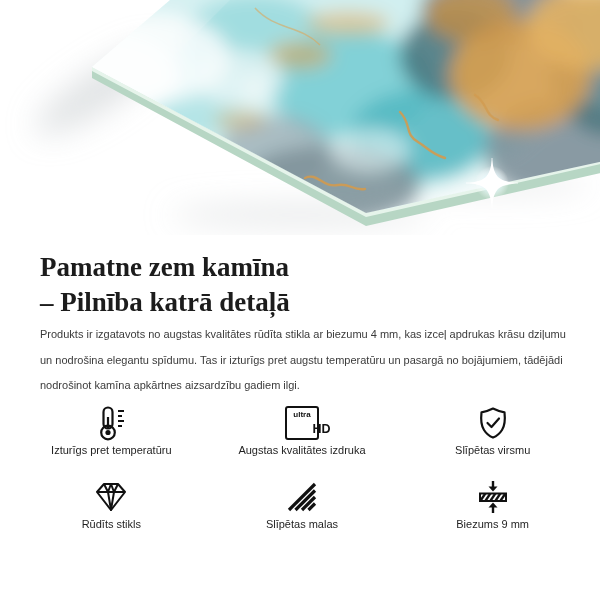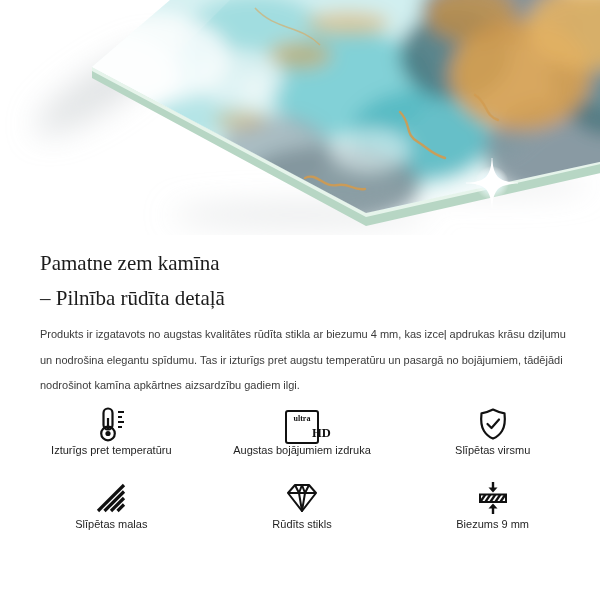--- a/index.html
+++ b/index.html
@@ -1,28 +1,28 @@
 <!DOCTYPE html>
 <html><head>
 <meta charset="utf-8">
 <style>
   html,body{margin:0;padding:0;background:#ffffff;}
   .page{position:relative;width:600px;height:600px;background:#ffffff;overflow:hidden;
         font-family:"Liberation Sans",sans-serif;}
   .hero{position:absolute;top:0;left:0;width:600px;height:235px;}
   .headline{position:absolute;top:232px;left:40px;width:520px;
-            font-family:"Liberation Serif",serif;font-size:21px;line-height:35px;
-            color:#1c1c1c;font-weight:400;}
+            font-family:"Liberation Serif",serif;font-size:27px;line-height:35px;
+            color:#1c1c1c;font-weight:700;}
   .headline span{display:block;}
   .descr{position:absolute;top:311px;left:40px;width:530px;
          font-size:11px;line-height:25.5px;color:#3b3b3b;}
   .features{position:absolute;top:402px;left:16px;width:572px;
             display:grid;grid-template-columns:repeat(3,1fr);row-gap:20px;}
   .feature{display:flex;flex-direction:column;align-items:center;}
-  .feature .iconbox{height:42px;display:flex;align-items:flex-end;justify-content:center;font-family:Liberation Serif, serif;}
+  .feature .iconbox{height:42px;display:flex;align-items:center;justify-content:center;}
   .feature .label{margin-top:0;font-size:11px;color:#1f1f1f;text-align:center;}
   .uhd-box{width:30px;height:30px;border:2.2px solid #111;border-radius:3px;
            display:flex;flex-direction:column;align-items:center;justify-content:center;
            line-height:1;}
   .uhd-top{font-size:8px;font-weight:600;color:#111;letter-spacing:0;}
   .uhd-bottom{font-size:12.5px;font-weight:700;color:#111;margin-top:4px;padding-left:39px;}
   svg{display:block;}
 </style>
 </head>
 <body>
@@ -96,21 +96,21 @@
       <g>
         <circle cx="492" cy="183" r="17" fill="url(#glow)"></circle>
         <path d="M492 160 C494.6 177 498 180.4 515 183 C498 185.6 494.6 189 492 206 C489.4 189 486 185.6 469 183 C486 180.4 489.4 177 492 160 Z" fill="#ffffff"></path>
         <path d="M466 183 H518 M492 158 V208" stroke="#ffffff" stroke-width="1" opacity="0.8"></path>
       </g>
     </svg>
   </div>
 
   <h1 class="headline">
     <span>Pamatne zem kamīna</span>
-    <span>– Pilnība rūdīta detaļā</span>
+    <span>– Pilnība katrā detaļā</span>
   </h1>
 
   <p class="descr">Produkts ir izgatavots no augstas kvalitātes rūdīta stikla ar biezumu 4 mm, kas izceļ apdrukas krāsu dziļumu un nodrošina elegantu spīdumu. Tas ir izturīgs pret augstu temperatūru un pasargā no bojājumiem, tādējādi nodrošinot kamīna apkārtnes aizsardzību gadiem ilgi.</p>
 
   <div class="features">
 
     <div class="feature">
       <div class="iconbox">
         <svg width="40" height="40" viewBox="0 0 40 40" fill="none" stroke="#111" stroke-width="2.2">
           <rect x="12.5" y="4.5" width="9" height="21" rx="4.5"></rect>
@@ -128,53 +128,53 @@
       <div class="label">Izturīgs pret temperatūru</div>
     </div>
 
     <div class="feature">
       <div class="iconbox">
         <div class="uhd-box">
           <div class="uhd-top">ultra</div>
           <div class="uhd-bottom">HD</div>
         </div>
       </div>
-      <div class="label">Augstas bojājumiem izdruka</div>
+      <div class="label">Augstas kvalitātes izdruka</div>
     </div>
 
     <div class="feature">
       <div class="iconbox">
         <svg width="40" height="40" viewBox="0 0 40 40" fill="none" stroke="#111" stroke-width="2.2" stroke-linecap="round" stroke-linejoin="round">
           <path d="M20 5.5 C24 7.5 28 8.8 31.5 9.3 C31.5 9.3 32.8 21 29 27 C26.4 31.1 22.8 33.5 20 34.6 C17.2 33.5 13.6 31.1 11 27 C7.2 21 8.5 9.3 8.5 9.3 C12 8.8 16 7.5 20 5.5 Z"></path>
           <polyline points="14.5,20 18.5,24 26,15.5"></polyline>
         </svg>
       </div>
       <div class="label">Slīpētas virsmu</div>
+    </div>
+
+    <div class="feature">
+      <div class="iconbox">
+        <svg width="40" height="40" viewBox="0 0 40 40" fill="none" stroke="#111" stroke-width="2" stroke-linejoin="round">
+          <path d="M6 15 L13 7 L27 7 L34 15 L20 33 Z"></path>
+          <path d="M6 15 H34 M13 7 L17 15 L20 7 L23 15 L27 7 M17 15 L20 33 L23 15"></path>
+        </svg>
+      </div>
+      <div class="label">Rūdīts stikls</div>
     </div>
 
     <div class="feature">
       <div class="iconbox">
         <svg width="40" height="40" viewBox="0 0 40 40" stroke="#111" stroke-width="3.2">
           <line x1="7" y1="33" x2="33" y2="7"></line>
           <line x1="13.5" y1="33" x2="33" y2="13.5"></line>
           <line x1="20" y1="33" x2="33" y2="20"></line>
           <line x1="26.5" y1="33" x2="33" y2="26.5"></line>
         </svg>
       </div>
       <div class="label">Slīpētas malas</div>
-    </div>
-
-    <div class="feature">
-      <div class="iconbox">
-        <svg width="40" height="40" viewBox="0 0 40 40" fill="none" stroke="#111" stroke-width="2" stroke-linejoin="round">
-          <path d="M6 15 L13 7 L27 7 L34 15 L20 33 Z"></path>
-          <path d="M6 15 H34 M13 7 L17 15 L20 7 L23 15 L27 7 M17 15 L20 33 L23 15"></path>
-        </svg>
-      </div>
-      <div class="label">Rūdīts stikls</div>
     </div>
 
     <div class="feature">
       <div class="iconbox">
         <svg width="40" height="40" viewBox="0 0 40 40">
           <defs>
             <clipPath id="barClip">
                 <rect x="7" y="16.5" width="26" height="7.5"></rect>
               </clipPath>
           </defs>

